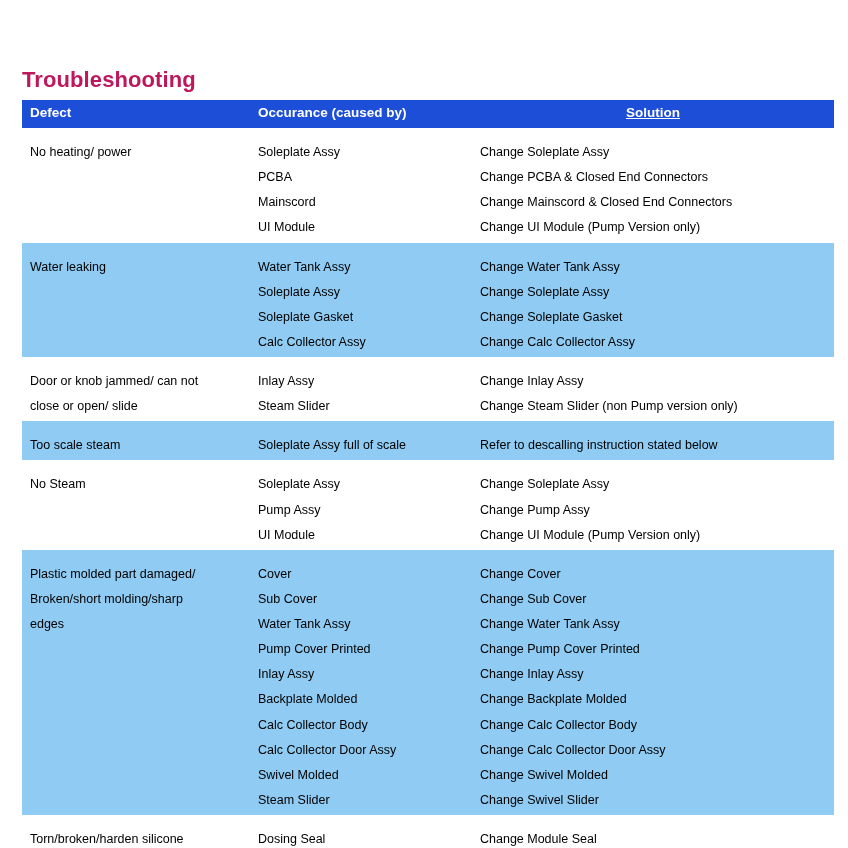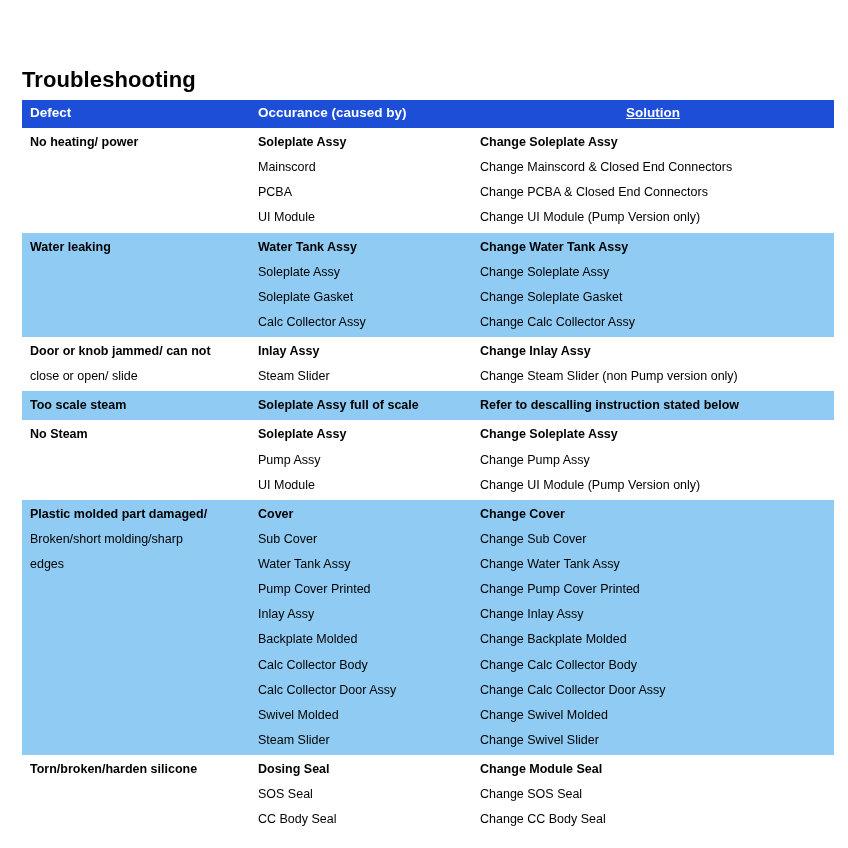--- a/index.html
+++ b/index.html
@@ -17,21 +17,21 @@
   .page {
     position: relative;
     width: 848px;
     height: 848px;
     box-sizing: border-box;
     padding: 68px 14px 0 22px;
   }
   .doc-title {
     font-size: 22px;
     font-weight: bold;
-    color: #000000;
+    color: #be185d;
     letter-spacing: 0.1px;
     margin: 0 0 8px 0;
     padding: 0;
     line-height: 1.1;
   }
   table.tbl {
     border-collapse: collapse;
     width: 812px;
     table-layout: fixed;
     font-size: 12.5px;
@@ -71,22 +71,21 @@
   tbody td.defect {
     padding-left: 8px;
   }
   tbody td.occ {
     padding-left: 8px;
   }
   tbody td.sol {
     padding-left: 8px;
   }
   .grp-first td {
-    padding-top: 5px;
-    font-weight: bold;
+    padding-top: 15px;
   }
   .grp-last td {
     padding-bottom: 6px;
   }
   .nowrapish {
     white-space: normal;
   }
 </style>
 </head>
 <body>
@@ -109,27 +108,27 @@
       </tr>
     </thead>
     <tbody id="tbody">
         <tr class="band-white grp-first">
           <td class="defect nowrapish">No heating/ power</td>
           <td class="occ">Soleplate Assy</td>
           <td class="sol">Change Soleplate Assy</td>
         </tr>
         <tr class="band-white">
           <td class="defect nowrapish"></td>
+          <td class="occ">PCBA</td>
+          <td class="sol">Change PCBA &amp; Closed End Connectors</td>
+        </tr>
+        <tr class="band-white">
+          <td class="defect nowrapish"></td>
           <td class="occ">Mainscord</td>
           <td class="sol">Change Mainscord &amp; Closed End Connectors</td>
-        </tr>
-        <tr class="band-white">
-          <td class="defect nowrapish"></td>
-          <td class="occ">PCBA</td>
-          <td class="sol">Change PCBA &amp; Closed End Connectors</td>
         </tr>
         <tr class="band-white grp-last">
           <td class="defect nowrapish"></td>
           <td class="occ">UI Module</td>
           <td class="sol">Change UI Module (Pump Version only)</td>
         </tr>
         <tr class="band-blue grp-first">
           <td class="defect nowrapish">Water leaking</td>
           <td class="occ">Water Tank Assy</td>
           <td class="sol">Change Water Tank Assy</td>

